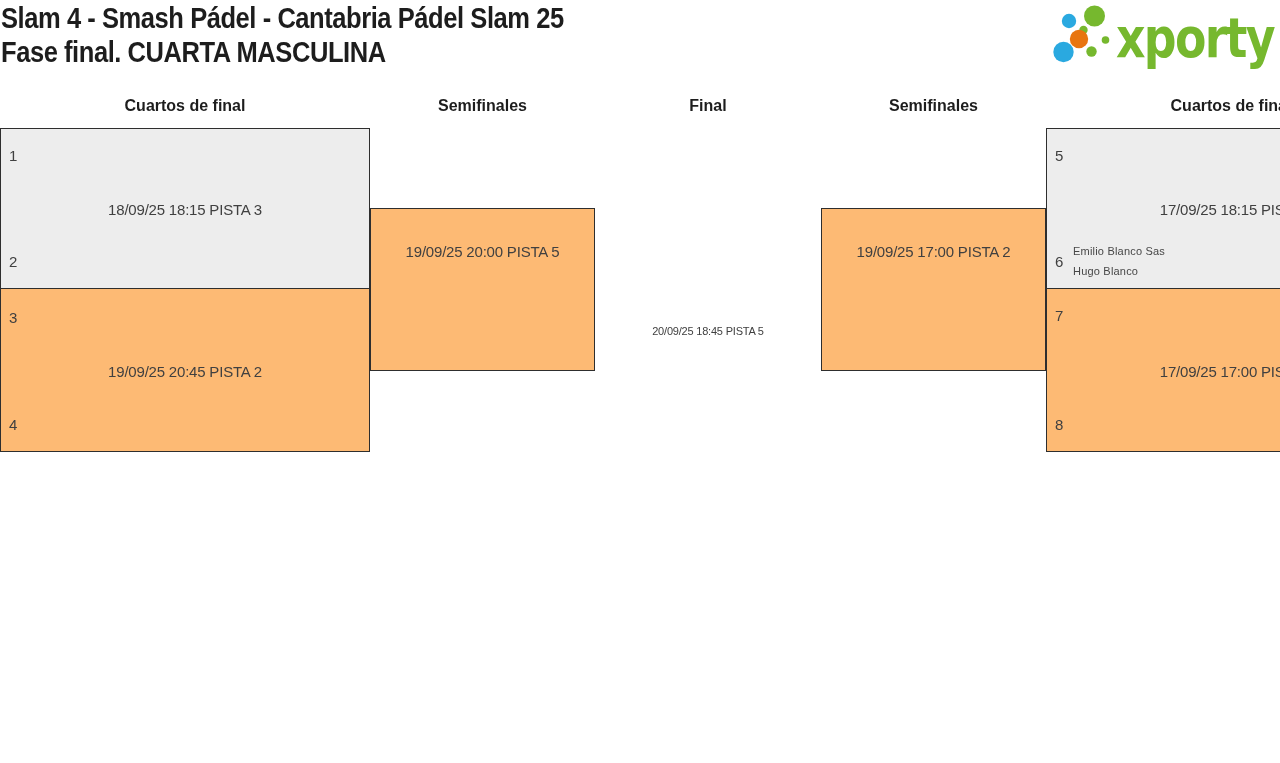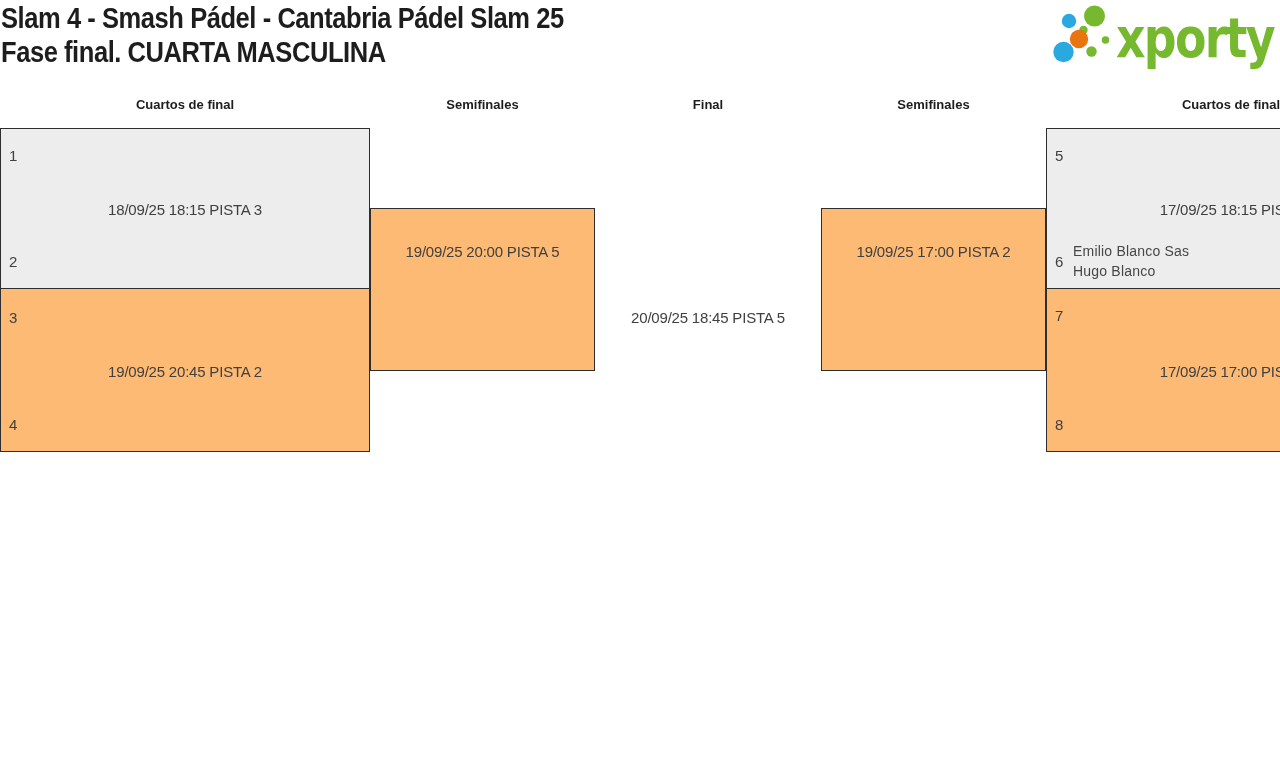--- a/index.html
+++ b/index.html
@@ -22,21 +22,21 @@
   }
   .logo { position:absolute; left:1048px; top:0; width:232px; height:72px; cursor:pointer; }
   .logo text {
     font-family:"DejaVu Sans", sans-serif;
     font-weight:bold; font-size:55px; letter-spacing:-2px;
   }
 
   
   .round-label {
     position:absolute; top:97px; height:22px;
-    font-size:13px; font-weight:700; color:#1d1d1d;
+    font-size:16px; font-weight:700; color:#1d1d1d;
     text-align:center; white-space:nowrap;
   }
   .rl-1 { left:0;      width:370px; }
   .rl-2 { left:370px;  width:225px; }
   .rl-3 { left:595px;  width:226px; }
   .rl-4 { left:821px;  width:225px; }
   .rl-5 { left:1046px; width:370px; }
 
   
   .match {
@@ -59,36 +59,36 @@
     text-align:center;
     font-size:15px; line-height:19px;
     color:#404040; letter-spacing:-0.2px;
     white-space:nowrap;
   }
   .m-qf-l1 .schedule, .m-qf-r1 .schedule { top:71px; }
   .m-qf-l2 .schedule, .m-qf-r2 .schedule { top:73px; }
   .m-sf-l .schedule, .m-sf-r .schedule   { top:33px; }
 
   .final-slot {
-    position:absolute; left:595px; top:308px; width:226px;
-    text-align:center; font-size:15px; line-height:19px;
+    position:absolute; left:595px; top:322px; width:226px;
+    text-align:center; font-size:11px; line-height:19px;
     color:#404040; letter-spacing:-0.2px; white-space:nowrap;
   }
 
   .seed {
     position:absolute; left:8px;
     font-size:15px; line-height:18px; color:#404040;
   }
   .seed-top    { top:18px; }
   .seed-bottom { bottom:17px; }
   .m-qf-l2 .seed-top { top:20px; }
 
   .team {
     position:absolute; left:26px;
-    font-size:14px; line-height:19.5px;
+    font-size:11px; line-height:19.5px;
     color:#474747; letter-spacing:0.2px;
     white-space:nowrap;
   }
   .team-top    { top:8px; }
   .team-bottom { bottom:7px; }
 </style>
 </head>
 <body>
 
 <div class="title-block">

